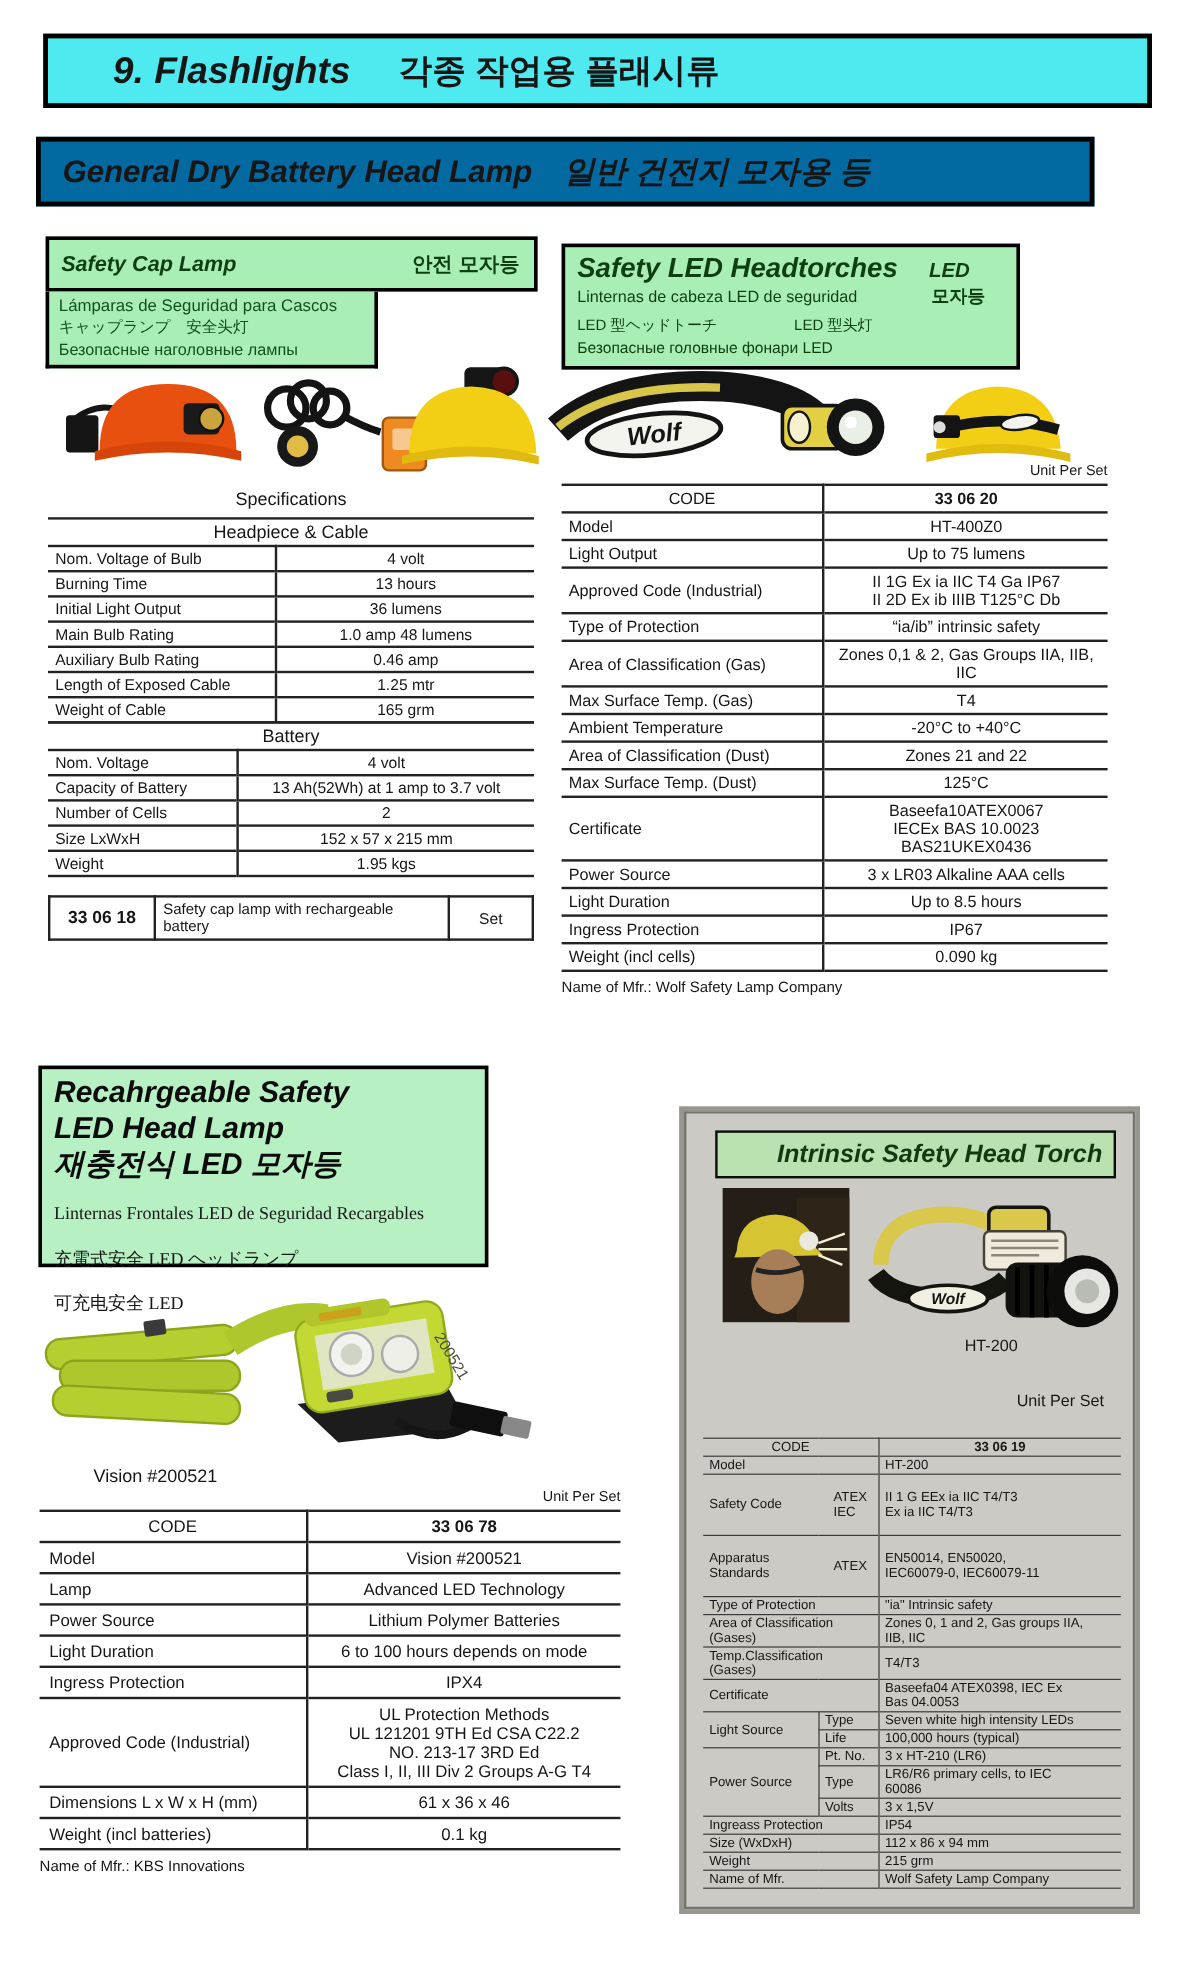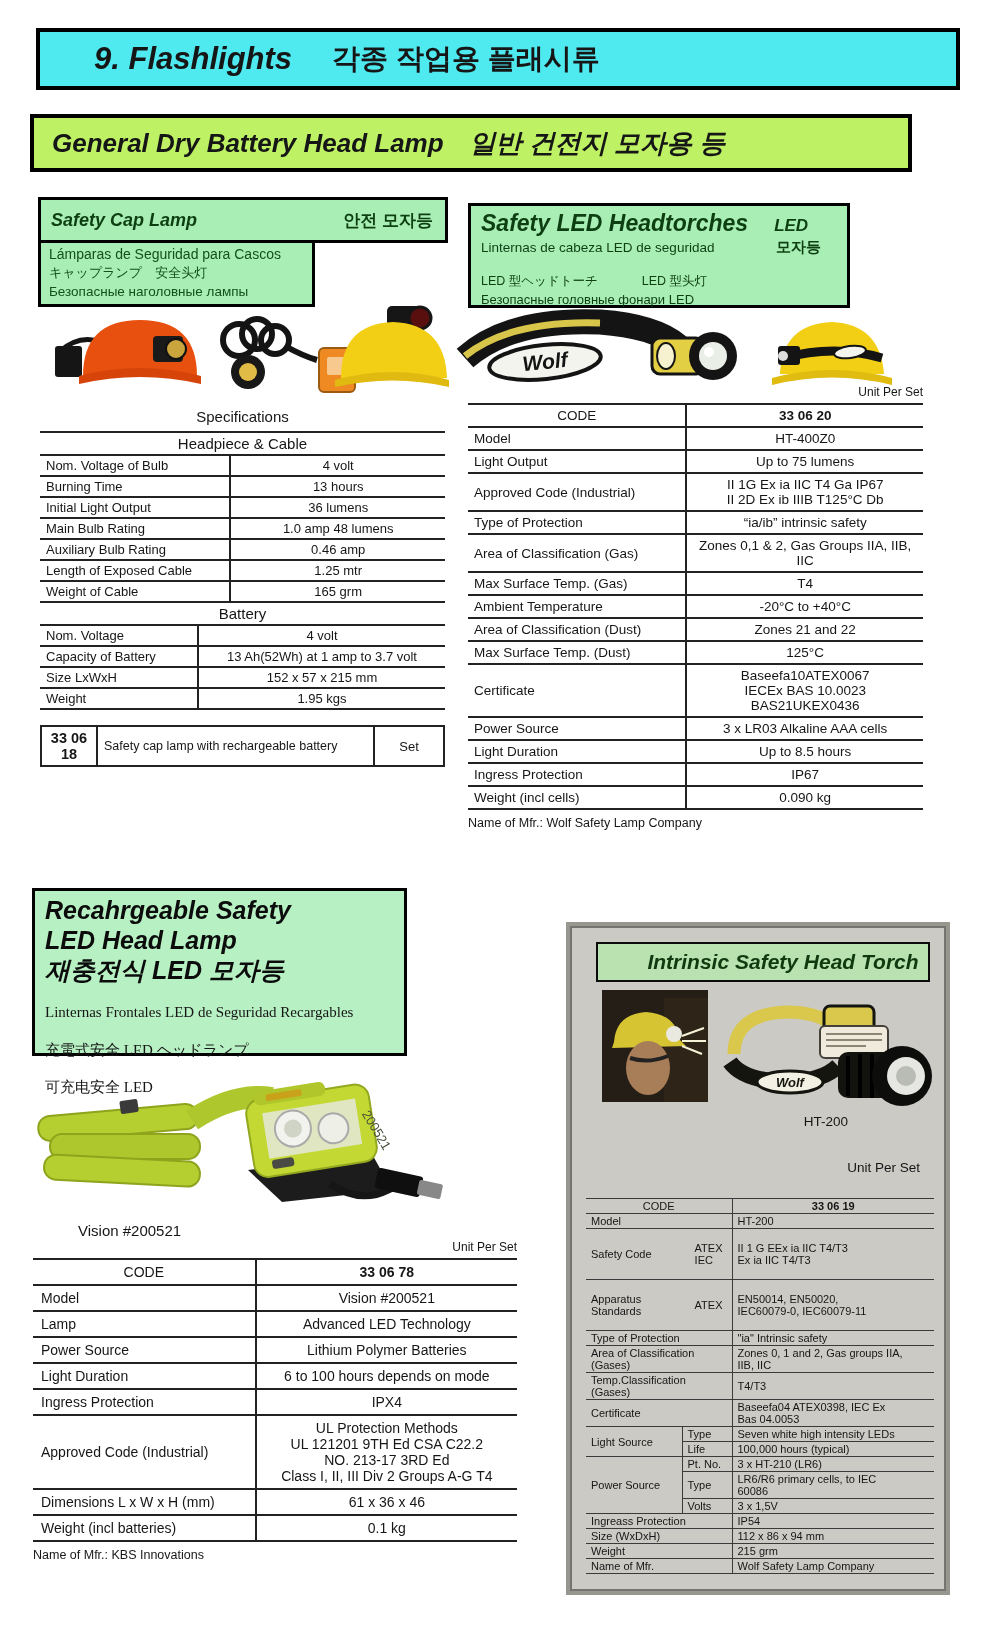--- a/index.html
+++ b/index.html
@@ -5,41 +5,41 @@
   * { margin:0; padding:0; box-sizing:border-box; }
   body { background:#ffffff; font-family:"Liberation Sans","DejaVu Sans",sans-serif; color:#161616; }
   .page { position:relative; width:1000px; height:1636px; background:#fff; overflow:hidden; }
   .abs { position:absolute; }
 
   
   .banner { border:4px solid #000; display:flex; align-items:center; }
   .banner1 { background:#4fe9f0; padding-left:54px; gap:40px; }
   .banner1 .en { font-size:31px; font-weight:bold; font-style:italic; }
   .banner1 .ko { font-size:28px; font-weight:bold; }
-  .banner2 { background:#bef264; padding-left:18px; gap:26px; }
+  .banner2 { background:#0369a1; padding-left:18px; gap:26px; }
   .banner2 .en, .banner2 .ko { font-size:26px; font-weight:bold; font-style:italic; }
 
   
   .greenbox { background:#a8eeb5; border:3px solid #000; }
   .cap-title { display:flex; align-items:center; justify-content:space-between; padding:0 12px 0 10px; }
   .cap-title .en { font-size:18px; font-weight:bold; font-style:italic; color:#0d3f12; }
   .cap-title .ko { font-size:17px; font-weight:bold; color:#0d3f12; }
   .cap-sub { border-top:none; padding:3px 8px; color:#14501a; }
   .cap-sub .es { font-size:14px; }
   .cap-sub .ja { font-size:13px; margin-top:2px; }
   .cap-sub .ru { font-size:13.5px; margin-top:2px; }
 
   .led-head { padding:4px 12px 3px 10px; color:#0d3f12; }
   .led-head .r1 { display:flex; align-items:baseline; }
   .led-head .r1 .en { font-size:23px; font-weight:bold; font-style:italic; }
   .led-head .r1 .led { font-size:17px; font-weight:bold; font-style:italic; margin-left:26px; }
   .led-head .r2 { display:flex; justify-content:space-between; align-items:baseline; margin-top:1px; }
   .led-head .r2 .es { font-size:13.5px; }
   .led-head .r2 .ko { font-size:15px; font-weight:bold; padding-right:14px; }
-  .led-head .r3 { font-size:12.5px; margin-top:16px; display:flex; gap:44px; }
+  .led-head .r3 { font-size:12.5px; margin-top:6px; display:flex; gap:64px; }
   .led-head .r4 { font-size:13px; margin-top:2px; }
 
   .rech-box { background:#b7f0c3; border:3px solid #000; padding:4px 10px; }
   .rech-box .t { font-size:25px; font-weight:bold; font-style:italic; line-height:1.2; color:#0c0c0c; }
   .rech-box .s { font-family:Liberation Serif, serif; font-size:15px; line-height:1.3; margin-top:18px; }
 
   
   table.spec { border-collapse:collapse; width:100%; border-bottom:2px solid #222; }
   .spec td { border-top:2px solid #222; padding:2px 6px; font-size:13px; vertical-align:middle; }
   .spec td.lbl { border-right:2px solid #222; text-align:left; }
@@ -49,21 +49,21 @@
   .spec tr.codehead td.val { font-weight:bold; }
   .led-flow .spec td { font-size:13.5px; padding:3px 6px; }
   .rech-flow .spec td { font-size:14px; padding:4px 8px; }
 
   .specs-title { text-align:center; font-size:15px; margin-bottom:6px; }
   .unit-label { text-align:right; font-size:12px; margin-bottom:4px; }
   .mfr-line { font-size:12.5px; margin-top:6px; }
 
   table.codebar { border-collapse:collapse; width:100%; margin-top:15px; }
   .codebar td { border:2px solid #222; padding:3px 6px; font-size:12.5px; }
-  .codebar td.code { font-weight:bold; font-size:14.5px; text-align:center; width:56px; }
+  .codebar td.code { font-weight:bold; font-size:14.5px; text-align:center; width:88px; }
   .codebar td.unit { text-align:center; width:70px; font-size:13px; }
 
   
   .gray-panel { background:#cbcac5; border:4px solid #97968f; box-shadow:inset 0 0 0 2px #75746e; }
   .intr-title { background:#b9e2b0; border:2px solid #0c0c0c; display:flex; align-items:center; justify-content:center;
                 font-size:21px; font-weight:bold; font-style:italic; color:#10390f; }
   .intr-caption { text-align:center; font-size:13.5px; }
   .intr-unit { text-align:right; font-size:13.5px; }
   table.intr { border-collapse:collapse; width:100%; border-bottom:1.5px solid #3a3a3a; }
   .intr td { border-top:1.5px solid #3a3a3a; font-size:11px; padding:1px 5px; vertical-align:middle; white-space:pre-line; }
@@ -178,20 +178,24 @@
           </tr>
         </tbody>
       <tbody>
           <tr>
             <td class="lbl">Nom. Voltage</td>
             <td class="val">4 volt</td>
           </tr>
           <tr>
             <td class="lbl">Capacity of Battery</td>
             <td class="val">13 Ah(52Wh) at 1 amp to 3.7 volt</td>
+          </tr>
+          <tr>
+            <td class="lbl">Number of Cells</td>
+            <td class="val">2</td>
           </tr>
           <tr>
             <td class="lbl">Size LxWxH</td>
             <td class="val">152 x 57 x 215 mm</td>
           </tr>
           <tr>
             <td class="lbl">Weight</td>
             <td class="val">1.95 kgs</td>
           </tr>
         </tbody>

